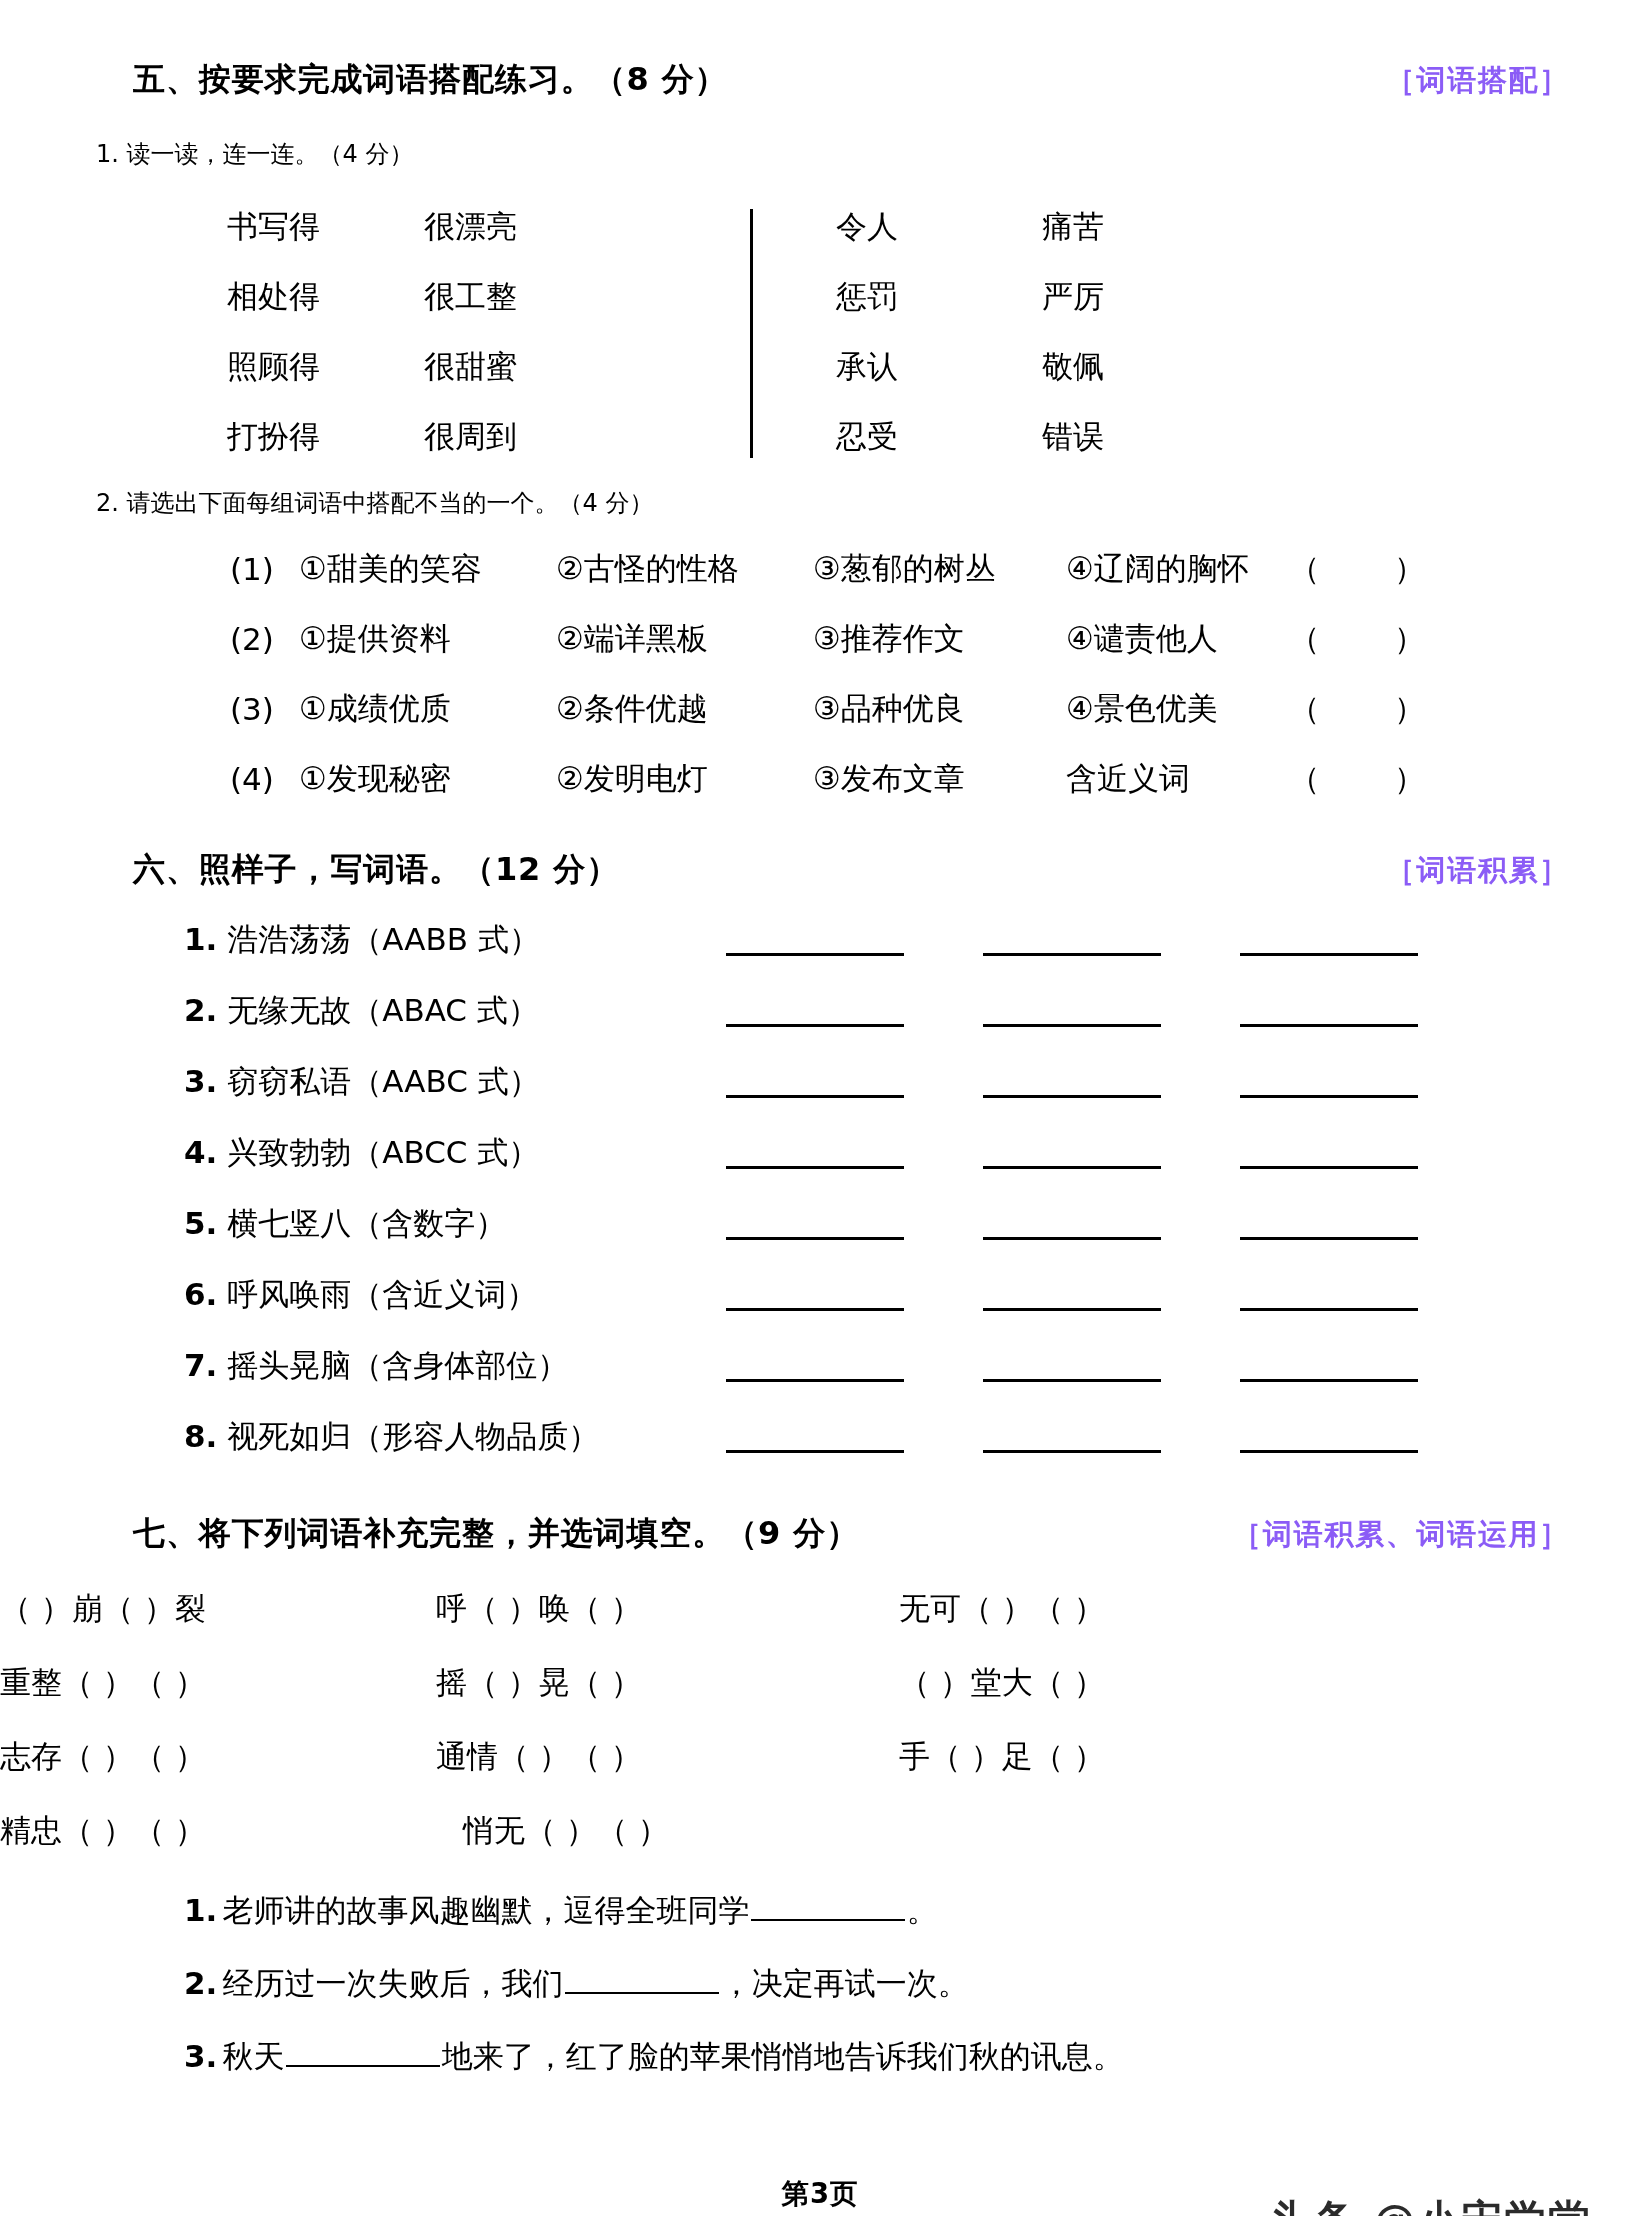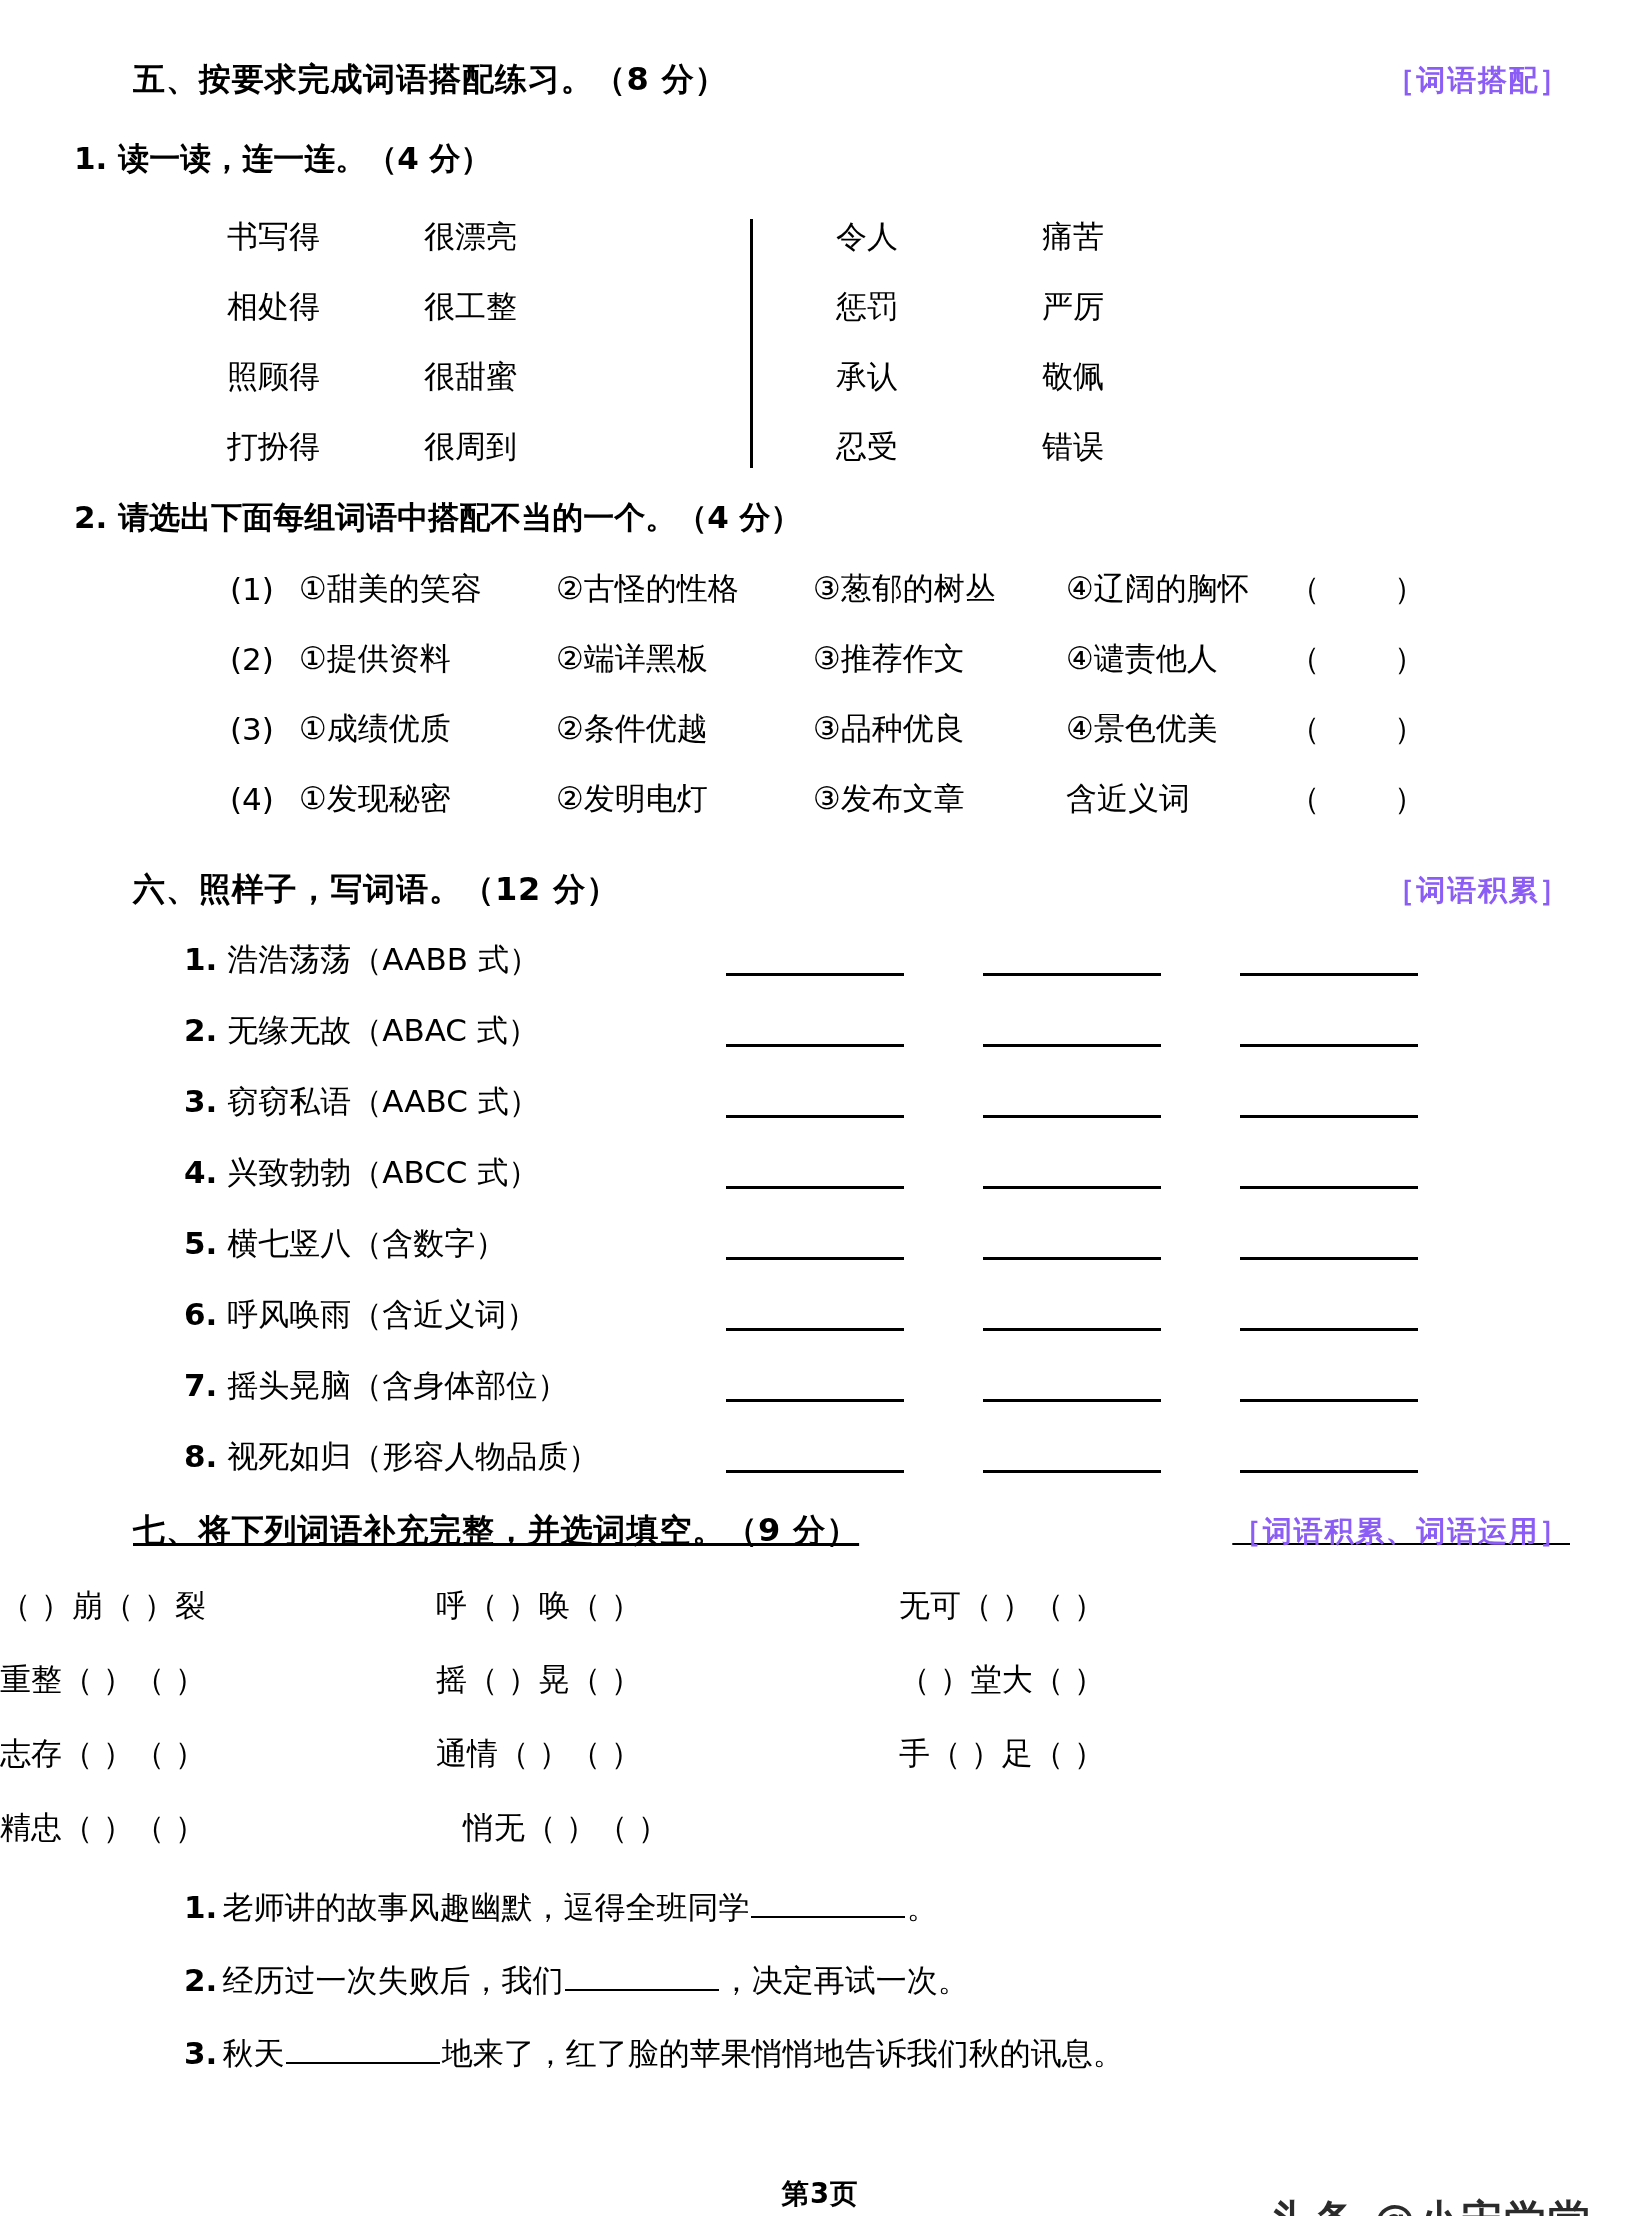--- a/index.html
+++ b/index.html
@@ -40,23 +40,23 @@
     color: #8b5cf6;
     font-size: 29px;
     font-weight: bold;
     letter-spacing: 1.7px;
     white-space: nowrap;
     font-family: "DejaVu Serif", "Liberation Serif", serif;
   }
 
   
   .sub-head {
-    font-size: 31px;
-    font-weight: bold;
-    padding-left: 74px;
+    font-size: 24px;
+    font-weight: normal;
+    padding-left: 96px;
     white-space: nowrap;
   }
 
   
   .match-wrap {
     position: relative;
     padding-left: 227px;
     margin-top: 22px;
   }
   .match-row {
@@ -331,21 +331,21 @@
     <div class="pat-row">
       <div class="pat-label"><span class="num">8.</span> <span>视死如归（形容人物品质）</span></div>
       <div class="pat-blanks">
         <div class="blank-line"></div>
         <div class="blank-line"></div>
         <div class="blank-line"></div>
       </div>
     </div>
   </div>
 
-  <div class="section-head" style="margin-top:17px;text-decoration:underline;">
+  <div class="section-head" style="margin-top:40px;">
     <div class="section-title">七、将下列词语补充完整，并选词填空。（9 分）</div>
     <div class="tag">［词语积累、词语运用］</div>
   </div>
 
   <div class="idiom-grid">
     <div class="idiom-row">
       <span class="idiom-c1">（        ）崩（        ）裂</span>
       <span class="idiom-c2">呼（        ）唤（        ）</span>
       <span class="idiom-c3">无可（        ）（        ）</span>
     </div>

